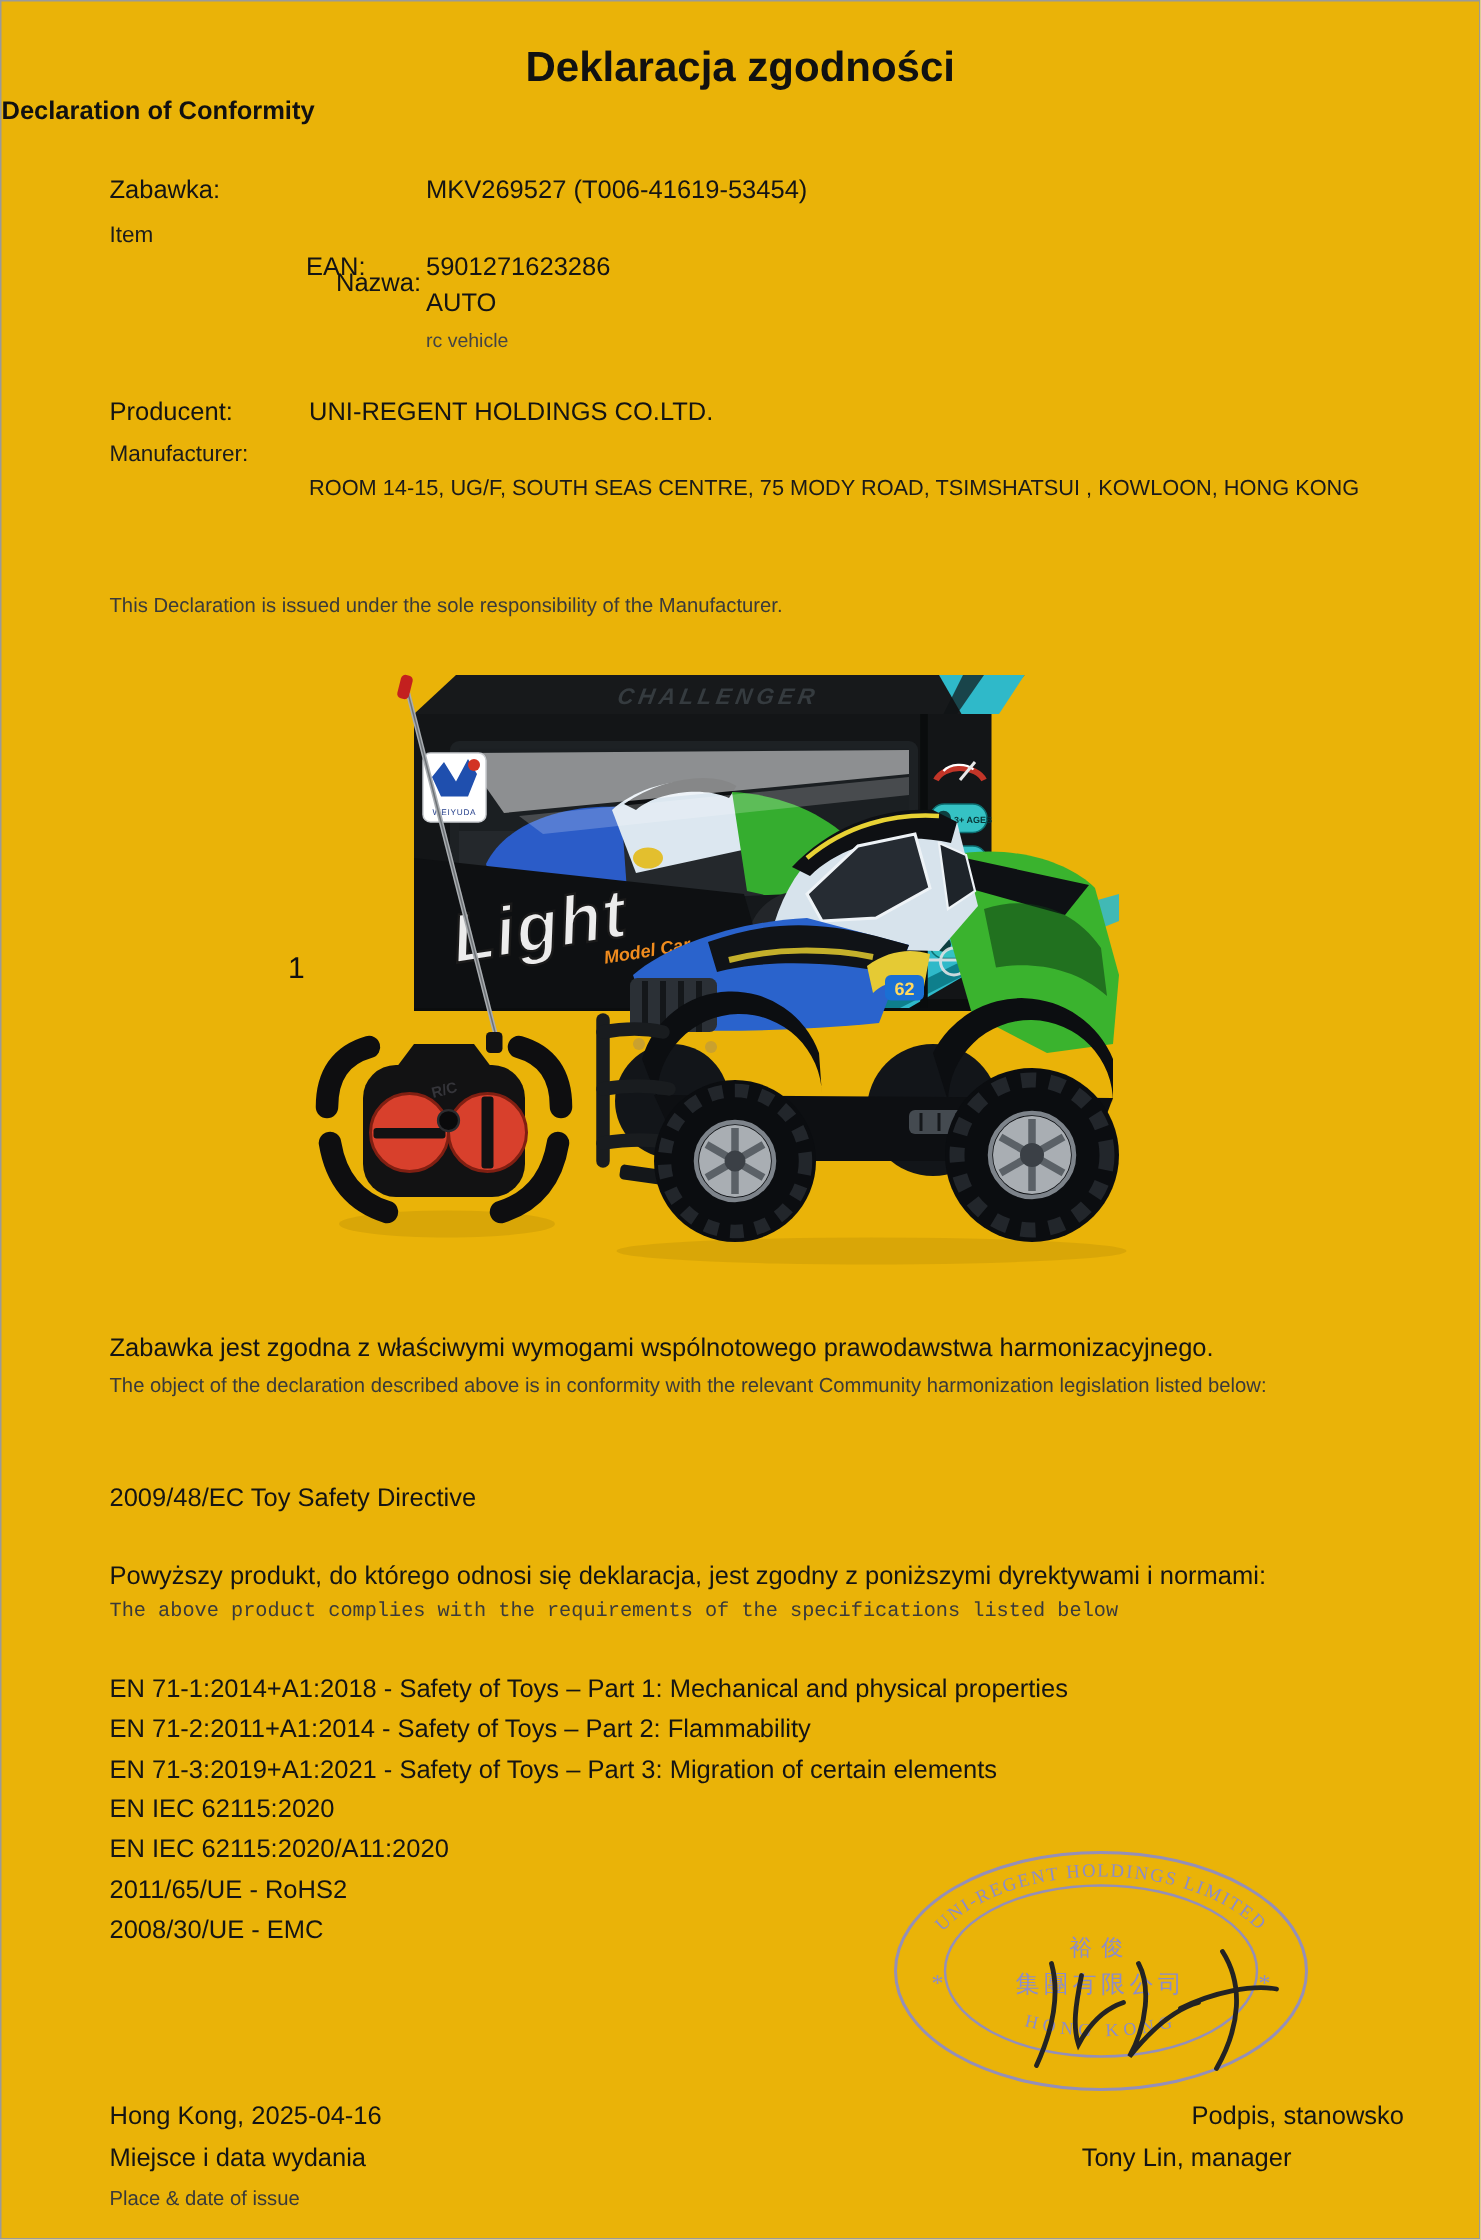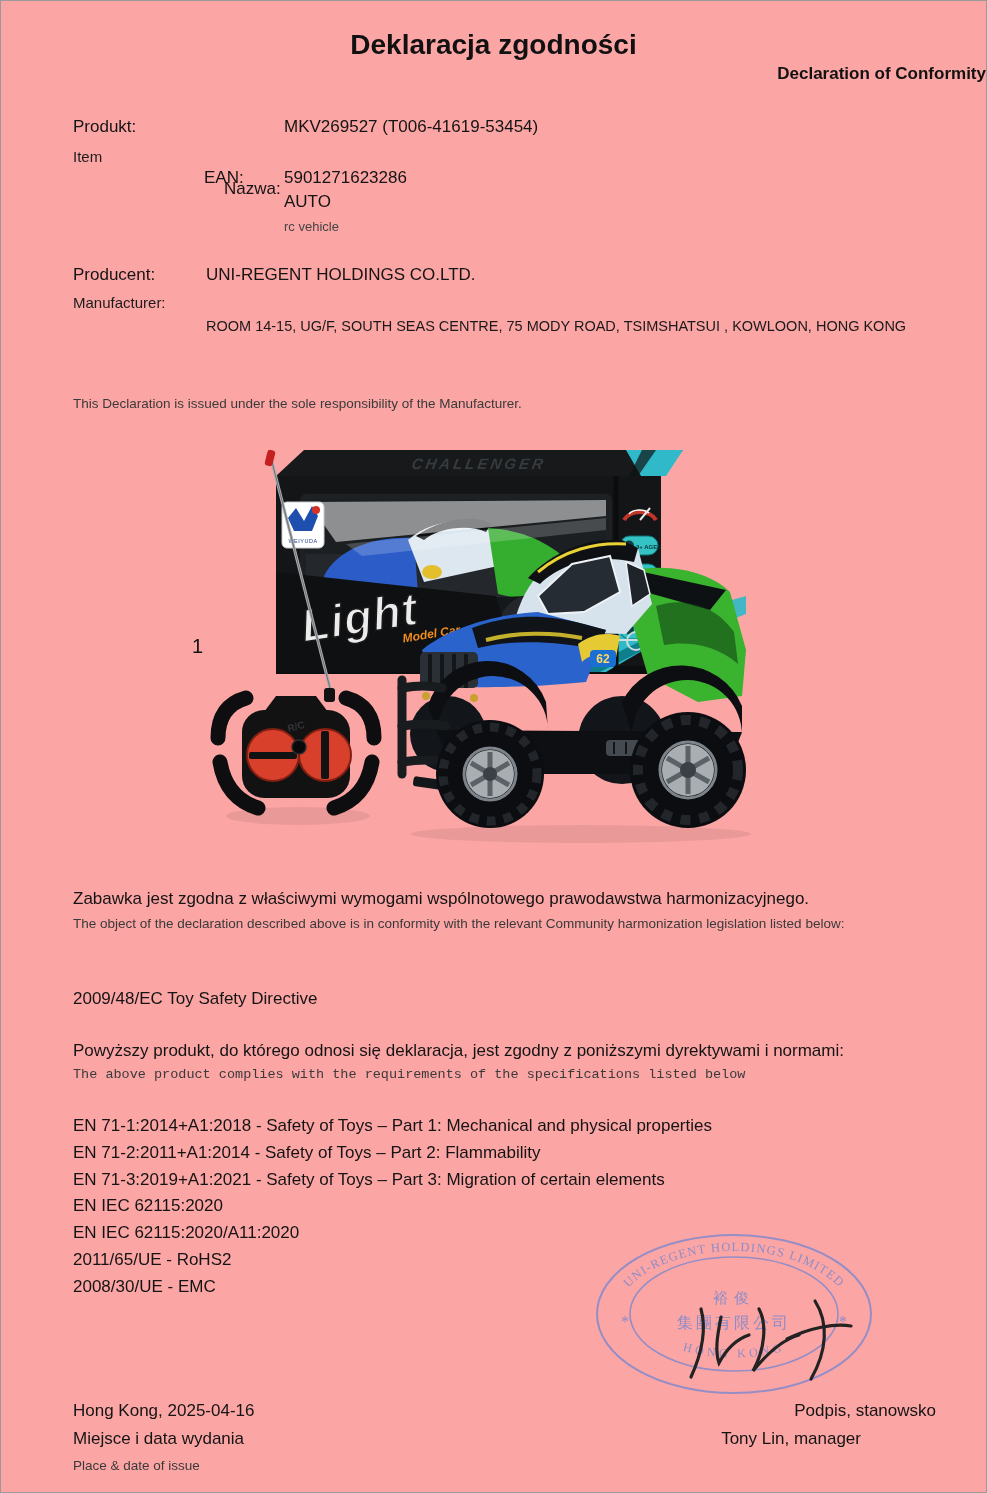--- a/index.html
+++ b/index.html
@@ -1,21 +1,21 @@
 <!DOCTYPE html>
 <html><head>
 <meta charset="utf-8">
 <style>
   html,body{margin:0;padding:0;background:#fff;}
-  .page{position:relative;width:987px;height:1493px;background:#fca5a5;
+  .page{position:relative;width:987px;height:1493px;background:#eab308;
         border:1px solid #9a9a9a;box-sizing:border-box;overflow:hidden;
         font-family:"Liberation Sans",sans-serif;color:#111;}
   .t{position:absolute;white-space:nowrap;}
   .title{left:0;right:0;text-align:center;font-size:28px;font-weight:bold;}
-  .subtitle{left:0;right:0;text-align:right;font-size:17px;font-weight:bold;padding-left:40px;}
+  .subtitle{left:0;right:0;text-align:left;font-size:17px;font-weight:bold;}
   .pl{font-size:17px;color:#141414;}
   .en{font-size:13.5px;color:#3a3a3a;}
   .lab{font-size:17px;color:#141414;}
   .lab-sm{font-size:15px;color:#1c1c1c;}
   .val{font-size:17px;color:#141414;}
   .sub{font-size:13px;color:#444;}
   .addr{font-size:14.5px;color:#1a1a1a;}
   .stdlist{position:absolute;left:72px;top:1112px;}
   .std{font-size:17px;line-height:26.8px;color:#141414;white-space:nowrap;}
   .fig-num{font-size:20px;color:#111;}
@@ -27,21 +27,21 @@
   .fright div{white-space:nowrap;}
 </style>
 </head>
 <body>
 
 <div class="page">
 
   <div class="t title" style="top:28px;">Deklaracja zgodności</div>
   <div class="t subtitle" style="top:63px;">Declaration of Conformity</div>
 
-  <div class="t lab" style="left:72px;top:116px;">Produkt:</div>
+  <div class="t lab" style="left:72px;top:116px;">Zabawka:</div>
   <div class="t val" style="left:283px;top:116px;">MKV269527 (T006-41619-53454)</div>
   <div class="t lab-sm" style="left:72px;top:147px;">Item</div>
   <div class="t lab" style="left:203px;top:167px;">EAN:</div>
   <div class="t val" style="left:283px;top:167px;">5901271623286</div>
   <div class="t lab" style="left:203px;top:178px;margin-left:20px;">Nazwa:</div>
   <div class="t val" style="left:283px;top:191px;">AUTO</div>
   <div class="t sub" style="left:283px;top:218px;">rc vehicle</div>
 
   <div class="t lab" style="left:72px;top:264px;">Producent:</div>
   <div class="t val" style="left:205px;top:264px;">UNI-REGENT HOLDINGS CO.LTD.</div>

